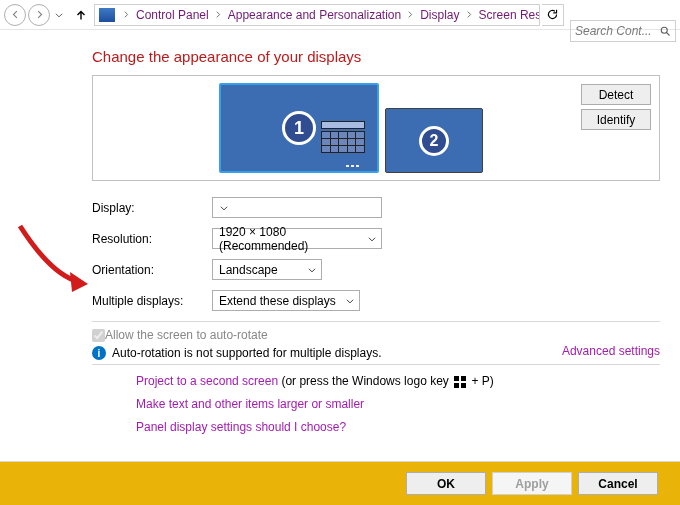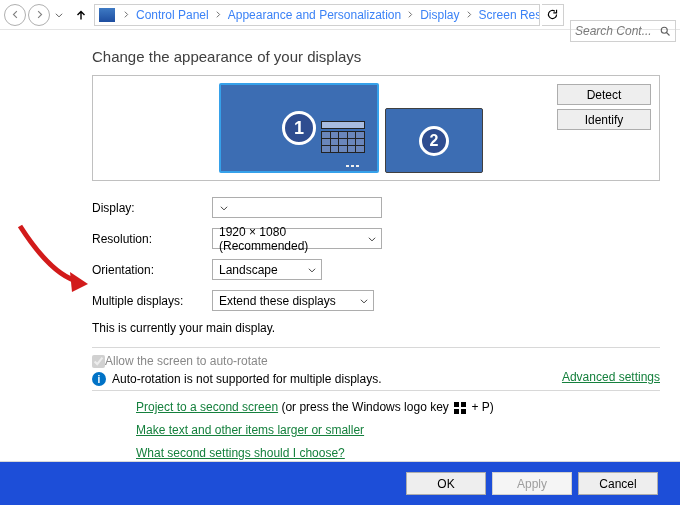--- a/index.html
+++ b/index.html
@@ -6,34 +6,34 @@
   body { font-family: "Segoe UI", Tahoma, sans-serif; font-size: 12px; color: #000; background: #fff; width: 680px; height: 505px; overflow: hidden; position: relative; }
   .navbar { height: 30px; display: flex; align-items: center; padding: 0 4px; gap: 2px; border-bottom: 1px solid #e5e5e5; }
   .nav-arrow { width: 22px; height: 22px; border: 1px solid #b0b0b0; border-radius: 50%; display: flex; align-items: center; justify-content: center; color: #808080; cursor: default; }
   .nav-arrow svg { width: 11px; height: 11px; }
   .chev-down { margin-left: 2px; margin-right: 4px; color: #606060; display: flex; align-items: center; }
   .chev-down svg { width: 10px; height: 10px; }
   .up-arrow { margin: 0 4px; color: #000; display: flex; align-items: center; }
   .up-arrow svg { width: 14px; height: 14px; }
   .addr-bar { flex: 1; height: 22px; border: 1px solid #d0d0d0; display: flex; align-items: center; padding: 0 0 0 4px; overflow: hidden; }
   .addr-icon { width: 16px; height: 14px; display: inline-block; background: linear-gradient(#3e7ac4, #1e4ea0); margin-right: 4px; flex-shrink: 0; }
-  .crumb { color: #3b82f6; padding: 0 2px; white-space: nowrap; }
+  .crumb { color: #701a75; padding: 0 2px; white-space: nowrap; }
   .crumb-sep { color: #606060; display: inline-flex; align-items: center; padding: 0 3px; }
   .crumb-sep svg { width: 9px; height: 9px; }
   .addr-space { flex: 1; }
   .refresh-btn { width: 22px; height: 22px; border: 1px solid #d0d0d0; border-left: none; display: flex; align-items: center; justify-content: center; }
   .refresh-btn svg { width: 13px; height: 13px; }
   .search-box { width: 106px; height: 22px; border: 1px solid #d0d0d0; margin-left: 4px; display: flex; align-items: center; padding: 0 4px; color: #7a7a7a; font-style: italic; gap: 4px; margin-top: 32px; }
   .search-box span { flex: 1; white-space: nowrap; overflow: hidden; text-overflow: ellipsis; }
   .search-box svg { width: 12px; height: 12px; flex-shrink: 0; }
   .content { padding: 18px 20px 10px 92px; position: relative; }
-  .heading { font-size: 15px; color: #404040; margin-bottom: 10px; }
+  .heading { font-size: 15px; color: #b91c1c; margin-bottom: 10px; }
   .displays-box { border: 1px solid #c0c0c0; height: 106px; display: flex; align-items: center; justify-content: center; position: relative; margin-bottom: 16px; }
   .right-buttons { position: absolute; top: 8px; right: 8px; display: flex; flex-direction: column; gap: 4px; }
-  .win-btn { width: 94px; height: 21px; border: 1px solid #adadad; background: #eee; font: inherit; cursor: default; }
+  .win-btn { width: 70px; height: 21px; border: 1px solid #adadad; background: #eee; font: inherit; cursor: default; }
   .win-btn:disabled { color: #9e9e9e; border-color: #d0d0d0; background: #f5f5f5; }
   .monitors { display: flex; align-items: flex-end; gap: 6px; margin-left: -50px; }
   .monitor { background: #3c6db3; border-radius: 2px; display: flex; align-items: center; justify-content: center; color: #fff; position: relative; }
   .monitor.primary { width: 160px; height: 90px; border: 2px solid #36a1ea; }
   .monitor.secondary { width: 98px; height: 65px; border: 1px solid #404040; }
   .monitor-num { width: 34px; height: 34px; border-radius: 50%; background: #2f4d90; border: 3px solid #fff; display: flex; align-items: center; justify-content: center; font-size: 18px; font-weight: bold; }
   .monitor.secondary .monitor-num { width: 30px; height: 30px; font-size: 16px; }
   .keypad { position: absolute; right: 12px; bottom: 10px; width: 44px; height: 40px; }
   .keypad-screen { background: #a8bce0; border: 1px solid #222; width: 44px; height: 8px; }
   .keypad-grid { margin-top: 2px; display: grid; grid-template-columns: repeat(5, 1fr); gap: 1px; background: #222; border: 1px solid #222; }
@@ -45,27 +45,27 @@
   .combo { height: 21px; border: 1px solid #adadad; background: #fff; display: flex; align-items: center; padding: 0 4px 0 6px; justify-content: space-between; }
   .combo .combo-arrow { color: #404040; display: flex; }
   .combo .combo-arrow svg { width: 10px; height: 10px; }
   .status-line { margin: 6px 0 12px; }
   .divider { border-top: 1px solid #d8d8d8; margin: 4px 0 6px; }
   .check-row { display: flex; align-items: flex-end; color: #888; }
   .check-row input { margin: 0; }
   .info-row { display: flex; align-items: center; gap: 6px; margin-top: 4px; position: relative; }
   .info-icon { width: 14px; height: 14px; border-radius: 50%; background: #0072c6; color: #fff; display: flex; align-items: center; justify-content: center; font-size: 10px; font-weight: bold; font-style: normal; }
   .adv-link { position: absolute; right: 0; top: -2px; }
-  .link { color: #15803d; cursor: pointer; text-decoration: underline; }
+  .link { color: #a21caf; cursor: pointer; }
   .link-row { margin-top: 9px; margin-left: 44px; }
   .win-key { display: inline-block; vertical-align: middle; width: 12px; height: 12px; margin: 0 2px; }
   .win-key span { float: left; width: 5px; height: 5px; background: #000; }
   .win-key span:nth-child(1), .win-key span:nth-child(3) { margin-right: 2px; }
   .win-key span:nth-child(1), .win-key span:nth-child(2) { margin-bottom: 2px; }
-  .action-bar { position: absolute; bottom: 0; left: 0; right: 0; height: 44px; border-top: 1px solid #d8d8d8; background: #1d4ed8; display: flex; align-items: center; justify-content: flex-end; padding: 0 22px; gap: 6px; }
+  .action-bar { position: absolute; bottom: 0; left: 0; right: 0; height: 44px; border-top: 1px solid #d8d8d8; background: #eab308; display: flex; align-items: center; justify-content: flex-end; padding: 0 22px; gap: 6px; font-weight: bold; }
   .action-bar .win-btn { width: 80px; height: 23px; }
   .red-arrow { position: absolute; left: 12px; top: 218px; width: 90px; height: 80px; pointer-events: none; }
 </style>
 </head>
 <body>
 
 <div class="navbar">
   <div class="nav-arrow">
       <svg viewBox="0 0 16 16">
         <path d="M10 3 L5 8 L10 13" fill="none" stroke="currentColor" stroke-width="1.6"></path>
@@ -199,49 +199,48 @@
       <span>Landscape</span>
       <span class="combo-arrow">
           <svg viewBox="0 0 16 16">
             <path d="M3 6 L8 11 L13 6" fill="none" stroke="currentColor" stroke-width="1.6"></path>
           </svg>
         </span>
     </div>
   </div>
   <div class="form-row">
     <label>Multiple displays:</label>
-    <div class="combo" style="width:162px">
+    <div class="combo" style="width:148px">
       <span>Extend these displays</span>
       <span class="combo-arrow">
           <svg viewBox="0 0 16 16">
             <path d="M3 6 L8 11 L13 6" fill="none" stroke="currentColor" stroke-width="1.6"></path>
           </svg>
         </span>
     </div>
   </div>
 
-  <div class="status-line">This is currently your main display.</div>
   <div class="divider"></div>
 
   <div class="check-row">
     <input type="checkbox" checked="" disabled="" style="">
     <span>Allow the screen to auto-rotate</span>
   </div>
   <div class="info-row">
     <span class="info-icon">i</span>
     <span>Auto-rotation is not supported for multiple displays.</span>
     <span class="link adv-link">Advanced settings</span>
   </div>
   <div class="divider"></div>
 
   <div class="link-row">
     <span class="link">Project to a second screen</span><span> (or press the Windows logo key </span><span class="win-key"><span></span><span></span><span></span><span></span></span><span> + P)</span>
   </div>
   <div class="link-row"><span class="link">Make text and other items larger or smaller</span></div>
-  <div class="link-row"><span class="link">What second settings should I choose?</span></div>
+  <div class="link-row"><span class="link">Panel display settings should I choose?</span></div>
 </div>
 
 <svg class="red-arrow" viewBox="0 0 90 80">
   <path d="M8 8 Q40 58 68 64" fill="none" stroke="#d21b1b" stroke-width="5"></path>
   <path d="M76 66 L58 54 L60 74 Z" fill="#d21b1b"></path>
 </svg>
 
 <div class="action-bar">
   <button class="win-btn">OK</button>
   <button class="win-btn" disabled="">Apply</button>

